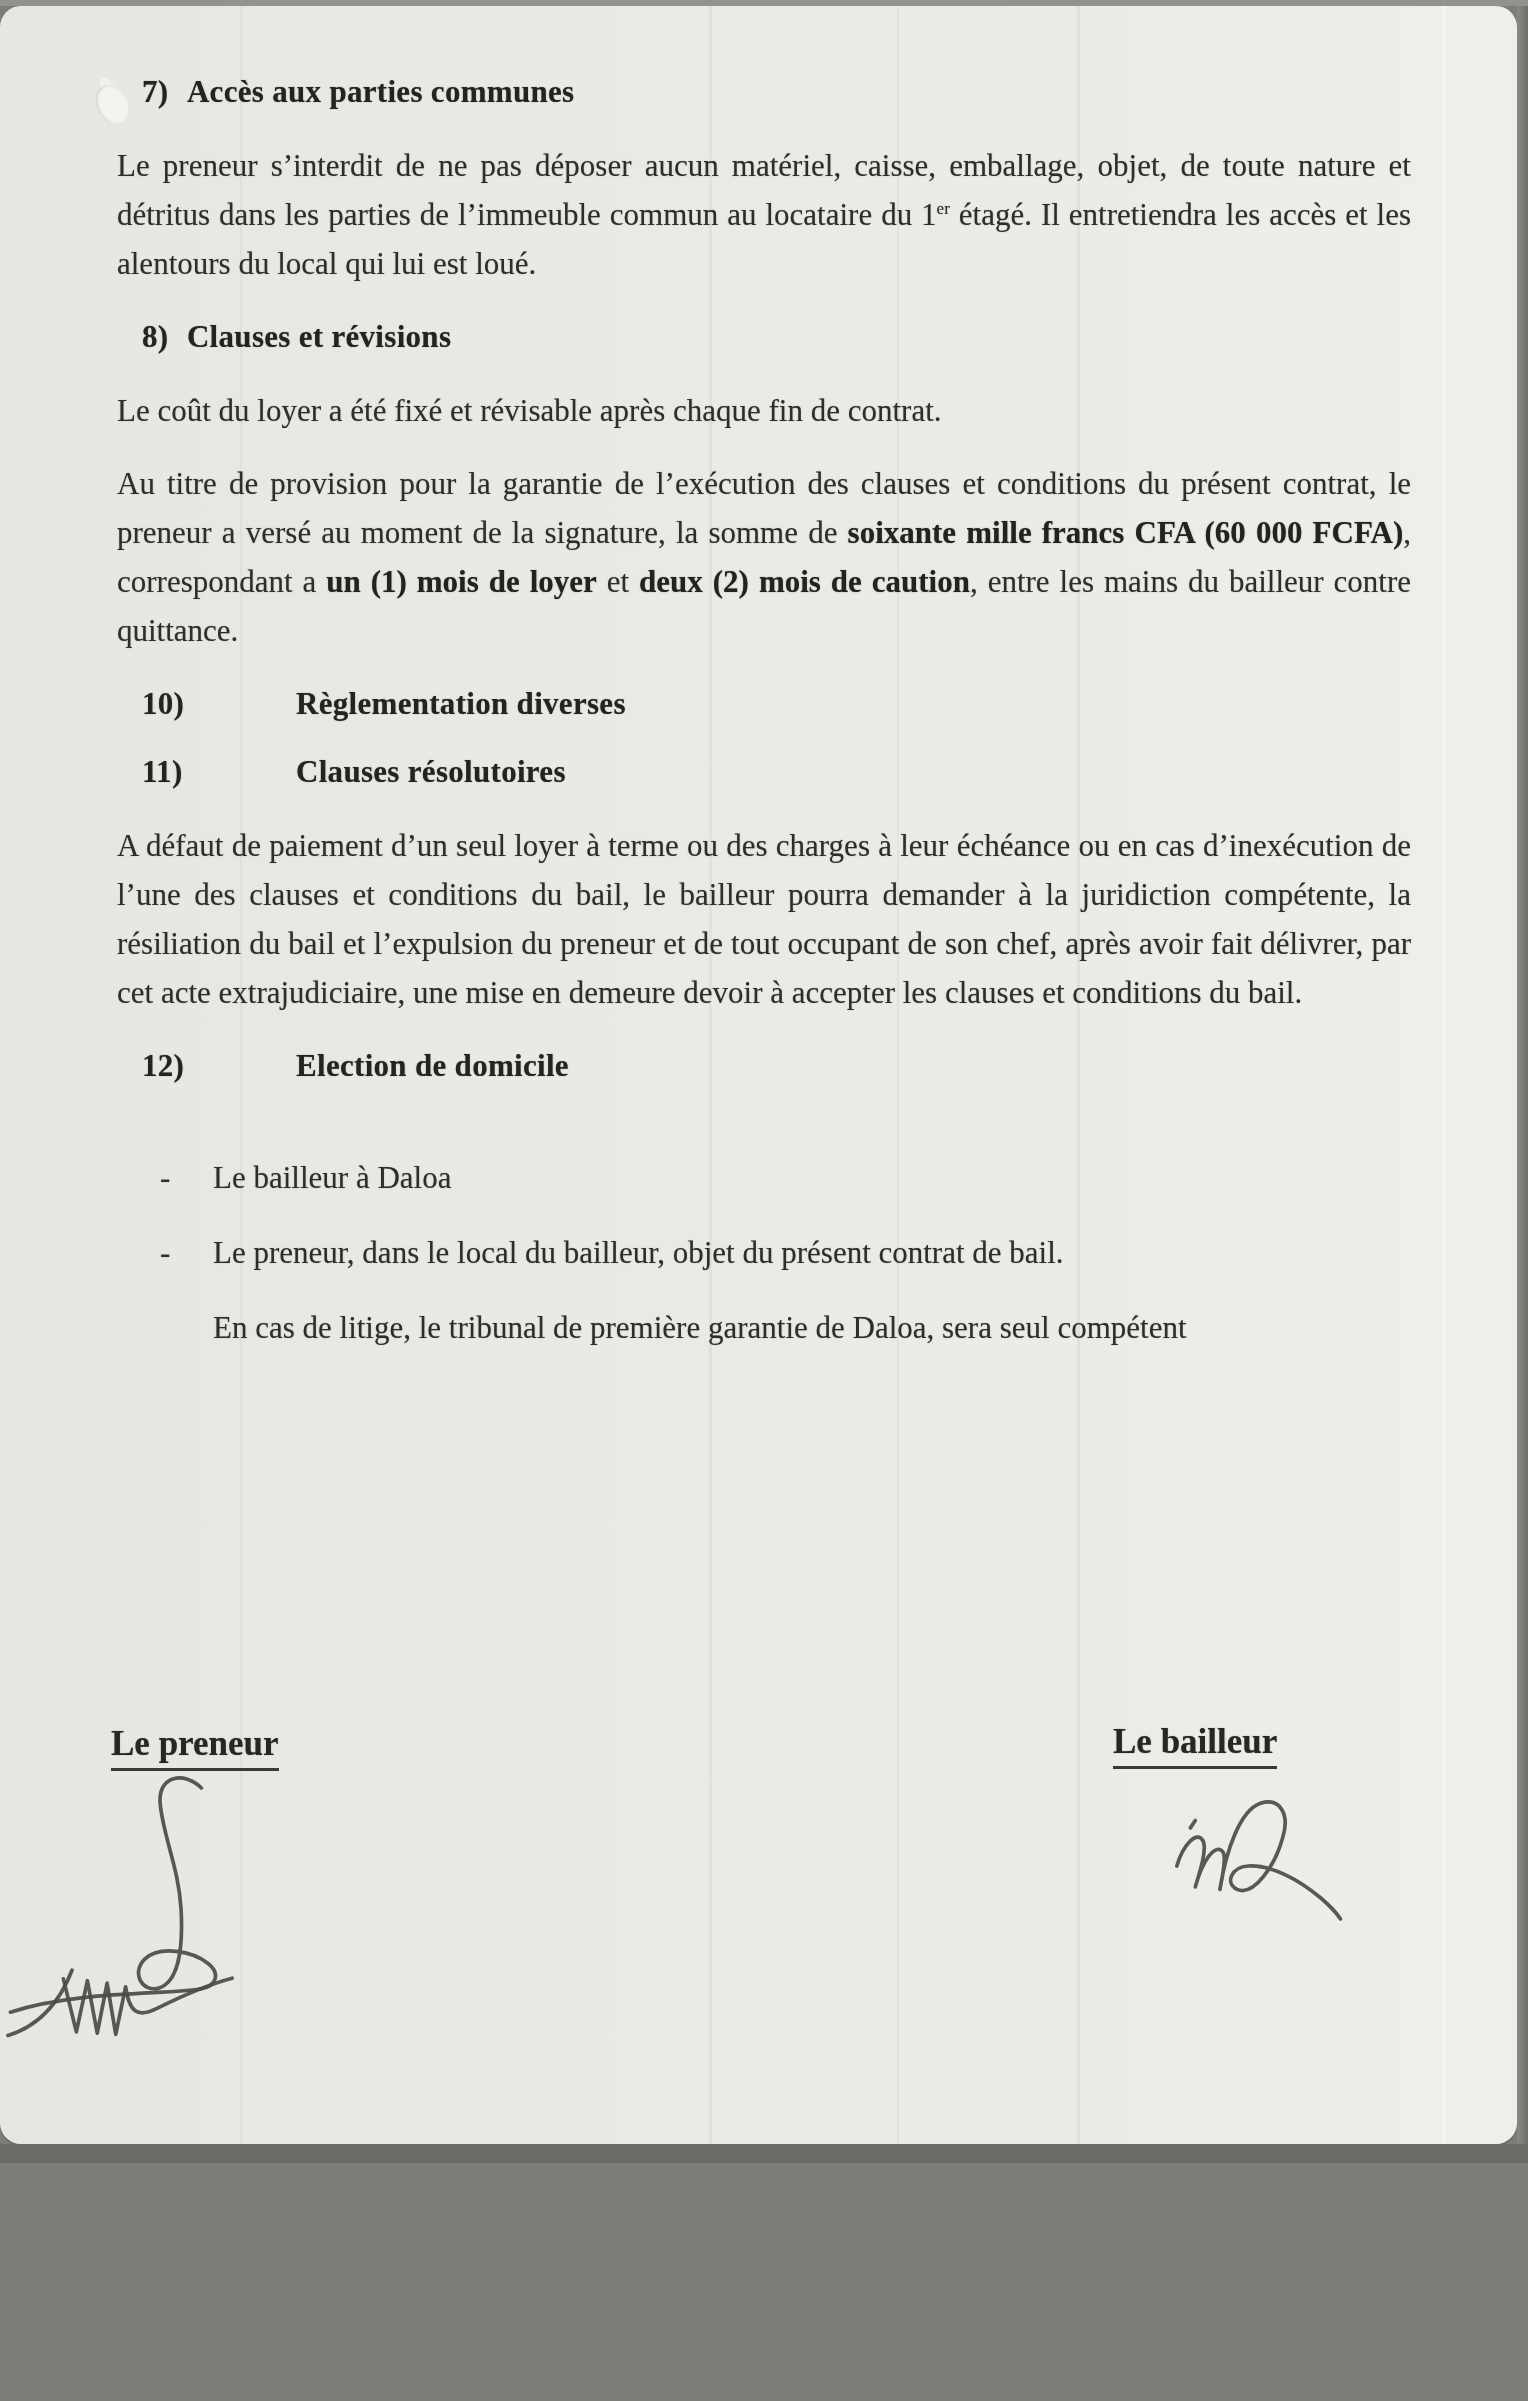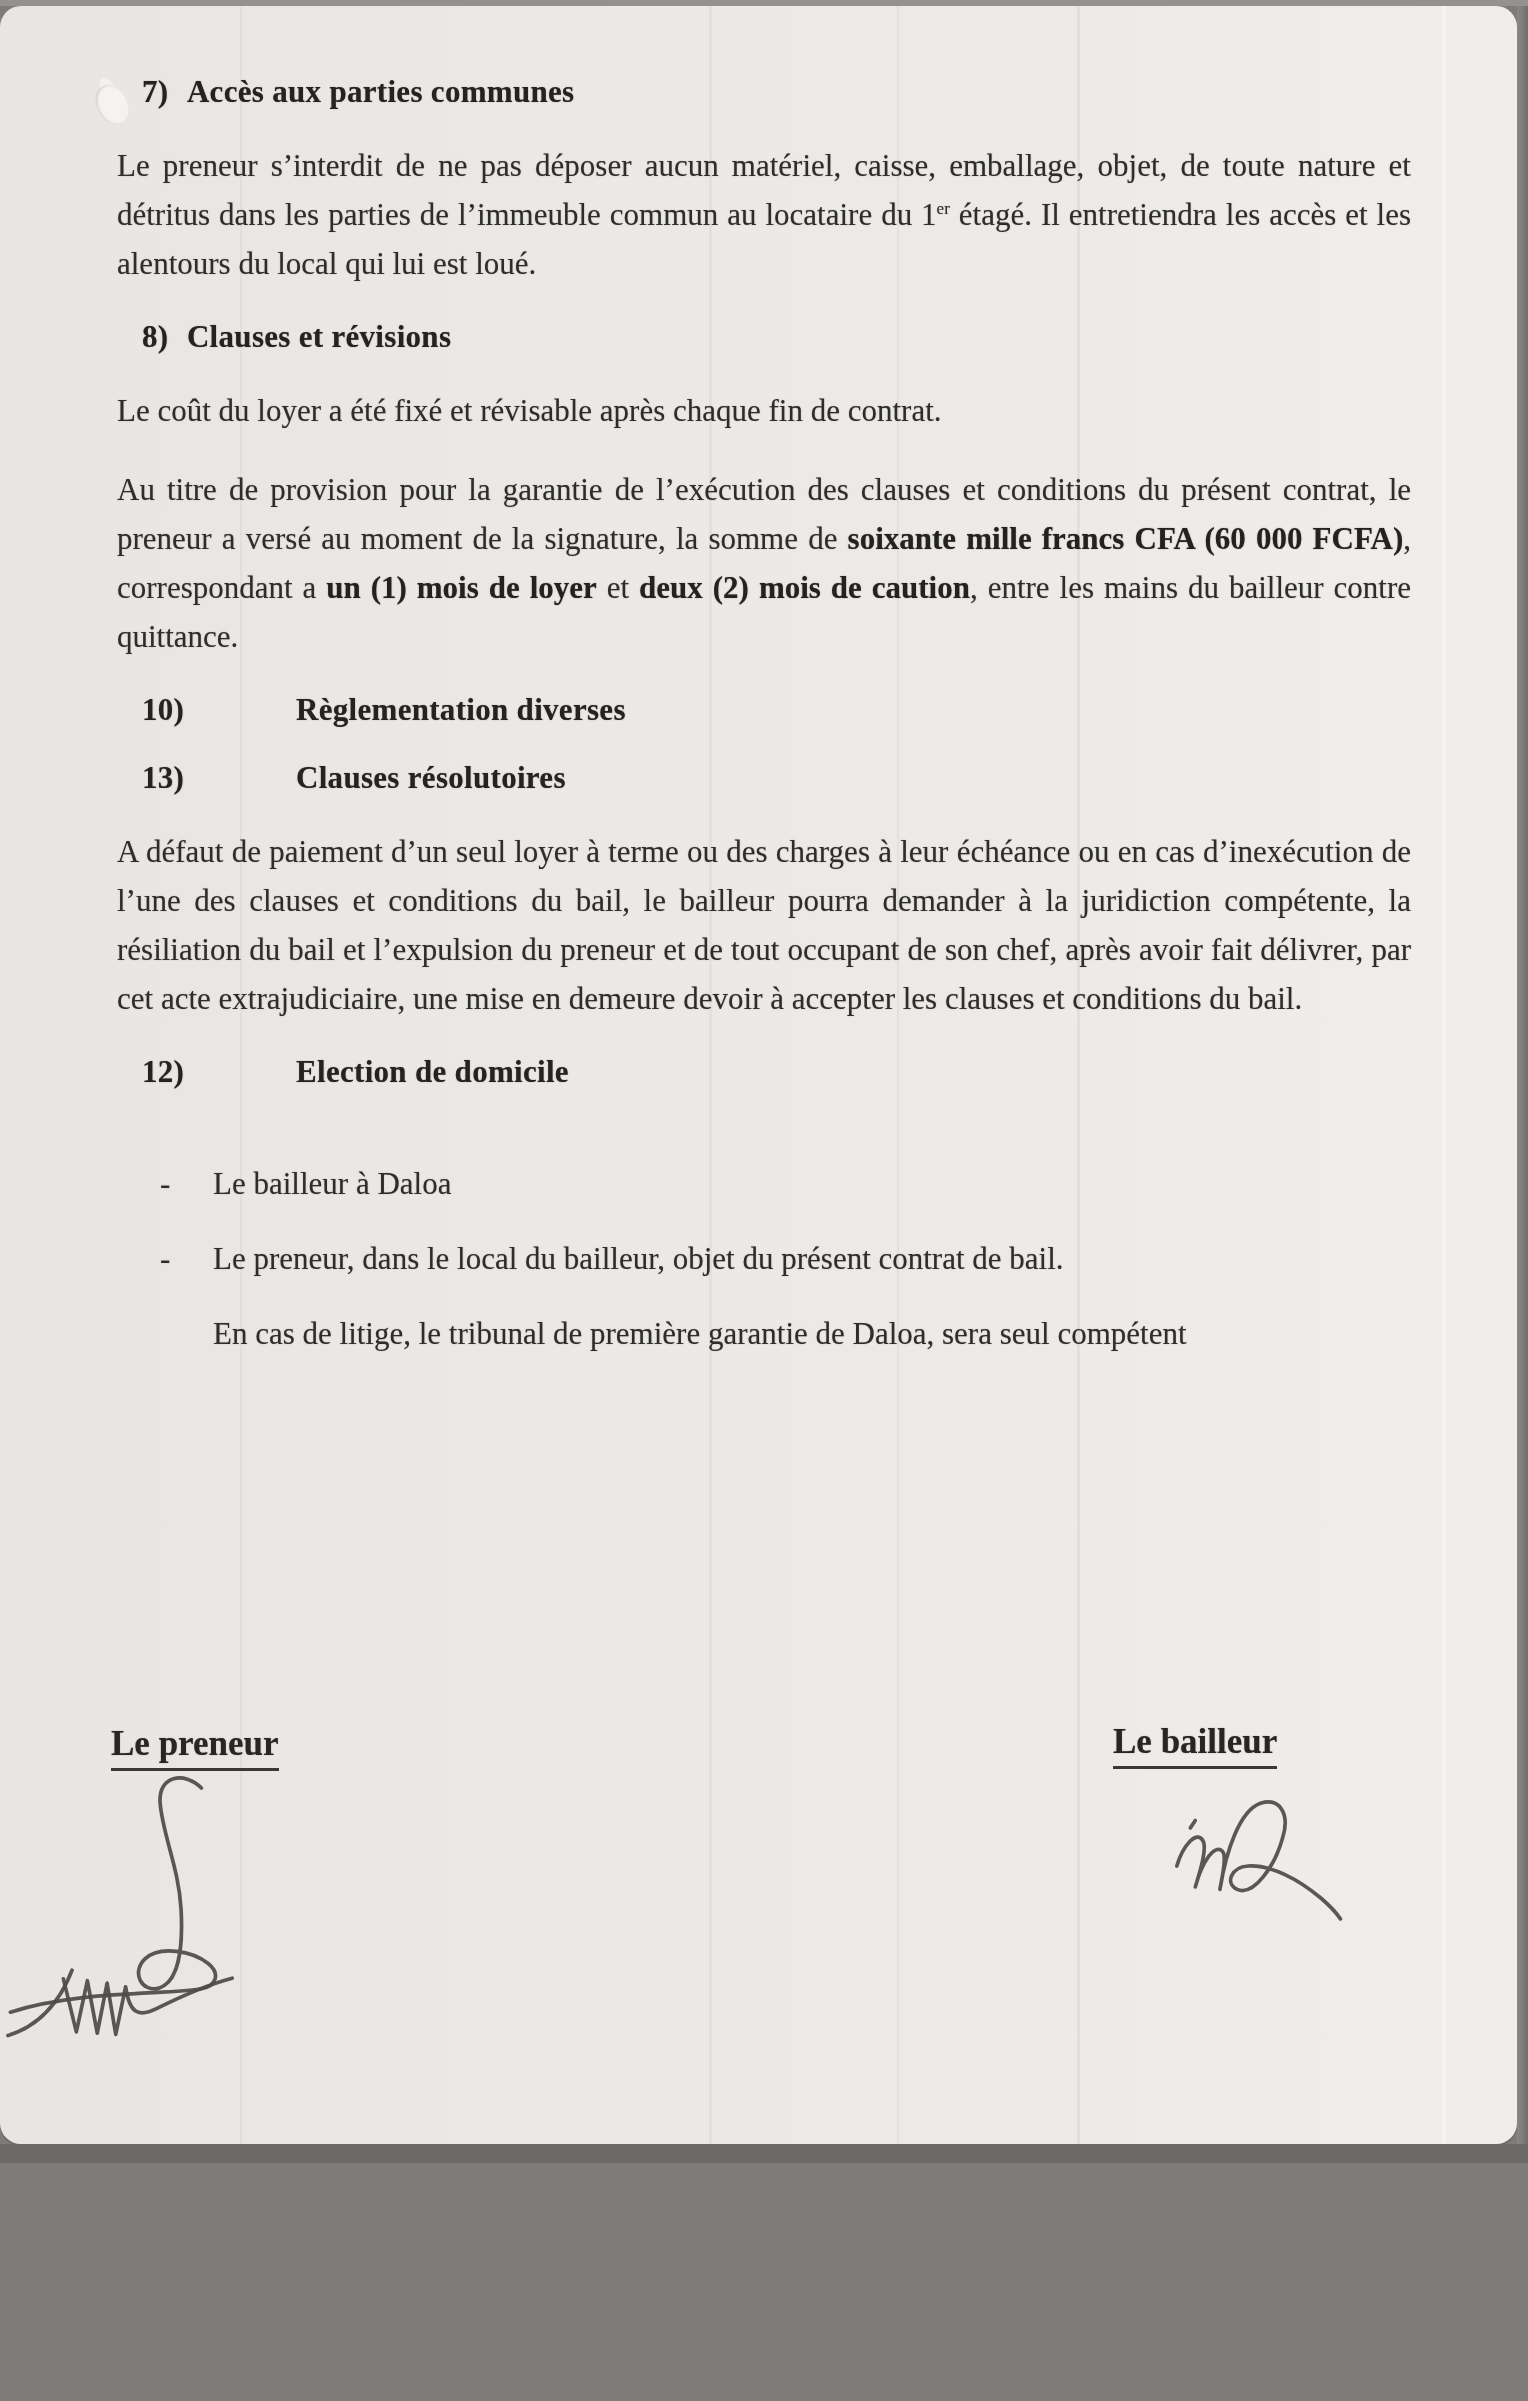--- a/index.html
+++ b/index.html
@@ -52,21 +52,21 @@
   .content > :first-child { margin-top: 0; }
   .sec-heading {
     margin: 30px 0; padding-left: 25px;
     font-weight: bold; font-size: 31px; line-height: 38px;
     color: #242320; letter-spacing: 0.3px;
     text-shadow: 0 0 1.2px rgba(36,35,32,0.45);
   }
   .sec-heading .num { display: inline-block; }
   .h-short .num { margin-right: 18.5px; }
   .h-wide  .num { width: 154px; }
-  p.body { margin: 30px 0; text-align: justify; }
+  p.body { margin: 24px 0; text-align: justify; }
   p.body b { color: #232220; text-shadow: 0 0 1.2px rgba(35,34,32,0.5); }
   sup.ord { font-size: 17px; line-height: 0; vertical-align: super; }
   .election-list { margin-top: 68px; }
   .li { display: flex; padding-left: 43px; margin-bottom: 26px; }
   .li .dash { width: 53px; flex: none; }
   .li .txt { flex: 1; }
   .sig-label {
     position: absolute;
     font-weight: bold; font-size: 35px; line-height: 37px; color: #272623;
     border-bottom: 3.7px solid #3a3936; padding-bottom: 6.2px;
@@ -109,21 +109,21 @@
       </div>
       <p class="body">Le coût du loyer a été fixé et révisable après chaque fin de contrat.</p>
 
       <p class="body"><span>Au titre de provision pour la garantie de l’exécution des clauses et conditions du présent contrat, le preneur a versé au moment de la signature, la somme de </span><b>soixante mille francs CFA (60 000 FCFA)</b><span>, correspondant a </span><b>un (1) mois de loyer</b><span> et </span><b>deux (2) mois de caution</b><span>, entre les mains du bailleur contre quittance.</span></p>
 
       <div class="sec-heading h-wide">
         <span class="num">10)</span><span class="title">Règlementation diverses</span>
       </div>
 
       <div class="sec-heading h-wide">
-        <span class="num">13)</span><span class="title">Clauses résolutoires</span>
+        <span class="num">11)</span><span class="title">Clauses résolutoires</span>
       </div>
       <p class="body">A défaut de paiement d’un seul loyer à terme ou des charges à leur échéance ou en cas d’inexécution de l’une des clauses et conditions du bail, le bailleur pourra demander à la juridiction compétente, la résiliation du bail et l’expulsion du preneur et de tout occupant de son chef, après avoir fait délivrer, par cet acte extrajudiciaire, une mise en demeure devoir à accepter les clauses et conditions du bail.</p>
 
       <div class="sec-heading h-wide">
         <span class="num">12)</span><span class="title">Election de domicile</span>
       </div>
 
       <div class="election-list">
         <div class="li">
           <span class="dash">-</span>

